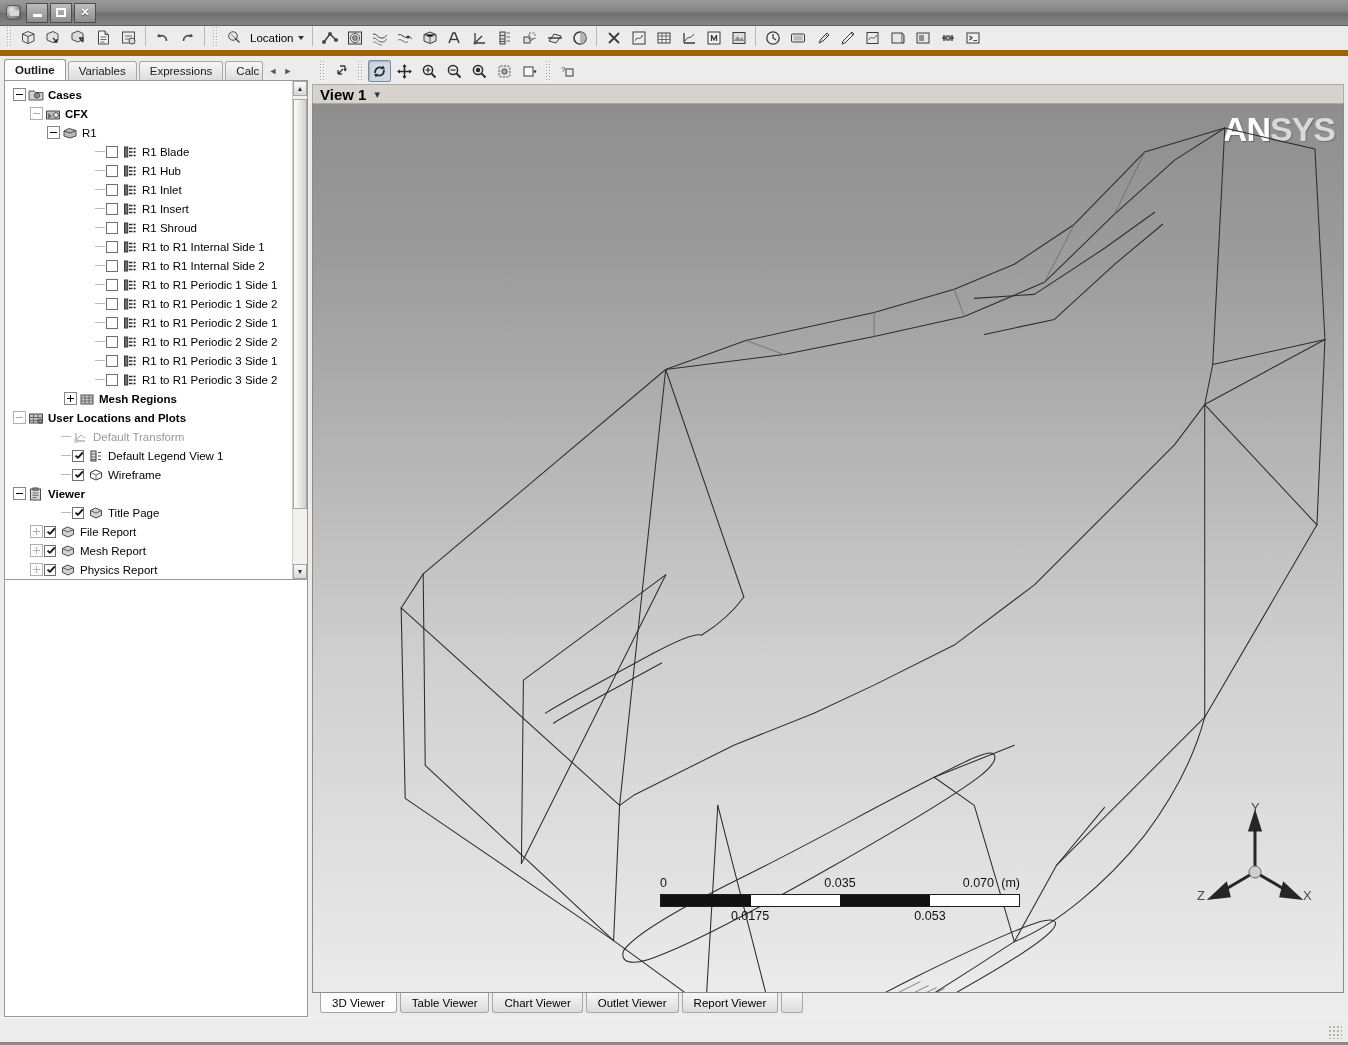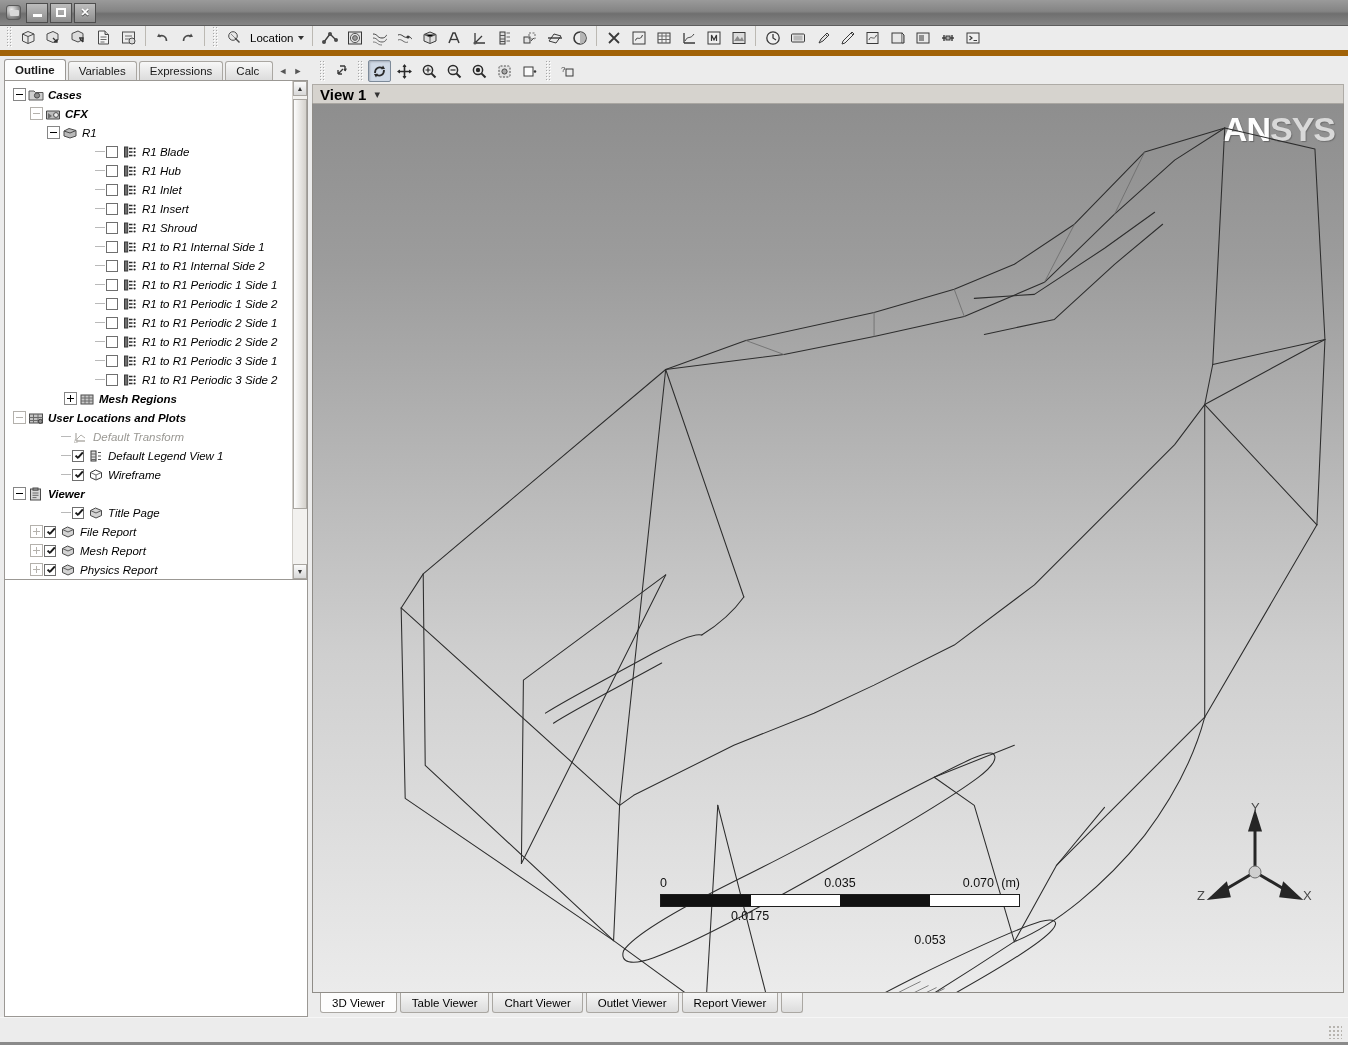--- a/index.html
+++ b/index.html
@@ -65,27 +65,27 @@
 
   
   .left { width:312px; flex:0 0 312px; display:flex; flex-direction:column;
           background:#ececec; padding:2px 4px 0 4px; }
   .tabrow { height:22px; flex:0 0 22px; display:flex; align-items:flex-end; }
   .tab { height:19px; padding:0 10px; display:flex;align-items:center;
          font-size:11.5px; background:linear-gradient(to bottom,#f7f7f7,#dcdcdc);
          border:1px solid #aaa7a2; border-bottom:none;
          border-radius:3px 3px 0 0; margin-right:2px; cursor:pointer; color:#1a1a1a;}
   .tab.active { height:21px; background:#fdfdfd; font-weight:bold; border-color:#9b9894;}
-  .tab.clip { padding-right:13px; }
+  .tab.clip { padding-right:3px; }
   .tabnav { display:flex; align-items:center; gap:2px; margin-left:1px; padding-bottom:2px;}
   .tabnav div { width:13px;height:14px; display:flex;align-items:center;justify-content:center;
                 font-size:9px; color:#555; cursor:pointer;}
   .treebox { flex:0 0 500px; background:#fff; border:1px solid #9b9894;
              position:relative; overflow:hidden; display:flex; }
-  .treescroll-area{ flex:1 1 auto; padding:4px 2px 0 2px; overflow:hidden;font-style:italic; }
+  .treescroll-area{ flex:1 1 auto; padding:4px 2px 0 2px; overflow:hidden; }
   .vscroll { width:15px; flex:0 0 15px; background:#f0f0f0; border-left:1px solid #d2cfca;
              display:flex; flex-direction:column; }
   .vs-arrow { height:15px; background:linear-gradient(to bottom,#fbfbfb,#d8d8d8);
               border:1px solid #a9a6a1; display:flex;align-items:center;justify-content:center;
               font-size:7px; color:#333; cursor:pointer;}
   .vs-track { flex:1 1 auto; background:#f2f1ef; position:relative; }
   .vs-thumb { position:absolute; left:0; right:0; top:3px; height:410px;
               background:linear-gradient(to right,#fdfdfd,#d4d1cc);
               border:1px solid #a9a6a1; cursor:grab;}
   .panelrest { flex:1 1 auto; background:#fff; border:1px solid #9b9894;
@@ -149,21 +149,21 @@
   .sb-top .t0{ position:absolute; left:0; }
   .sb-top .t1{ position:absolute; left:50%; transform:translateX(-50%); }
   .sb-top .t2{ position:absolute; right:26px; }
   .sb-top .unit{ position:absolute; right:0; }
   .sb-bar { height:13px; display:flex; border:1px solid #1d1d1d; }
   .sb-bar i { flex:1 1 25%; }
   .sb-bar i.on { background:#111; }
   .sb-bar i.off{ background:#fff; }
   .sb-bot { position:relative; height:15px; margin-top:2px; font-size:12.5px; color:#111;}
   .sb-bot .b1{ position:absolute; left:25%; transform:translateX(-50%);}
-  .sb-bot .b2{ position:absolute; left:75%; transform:translateX(-50%);margin-top:24px;}
+  .sb-bot .b2{ position:absolute; left:75%; transform:translateX(-50%);}
   .triad { position:absolute; right:28px; bottom:82px; width:120px; height:110px; }
 
   .vtabs { height:22px; flex:0 0 22px; display:flex; align-items:flex-start;
            background:#ececec; padding-left:8px; }
   .vtab { height:20px; padding:0 11px; display:flex; align-items:center; font-size:11.5px;
           background:linear-gradient(to bottom,#f6f6f6,#dcdcdc);
           border:1px solid #aaa7a2; border-top:none; border-radius:0 0 3px 3px;
           margin-right:3px; cursor:pointer; }
   .vtab.active{ background:#fdfdfd; }
   .vtab.blank{ width:22px; padding:0; }

